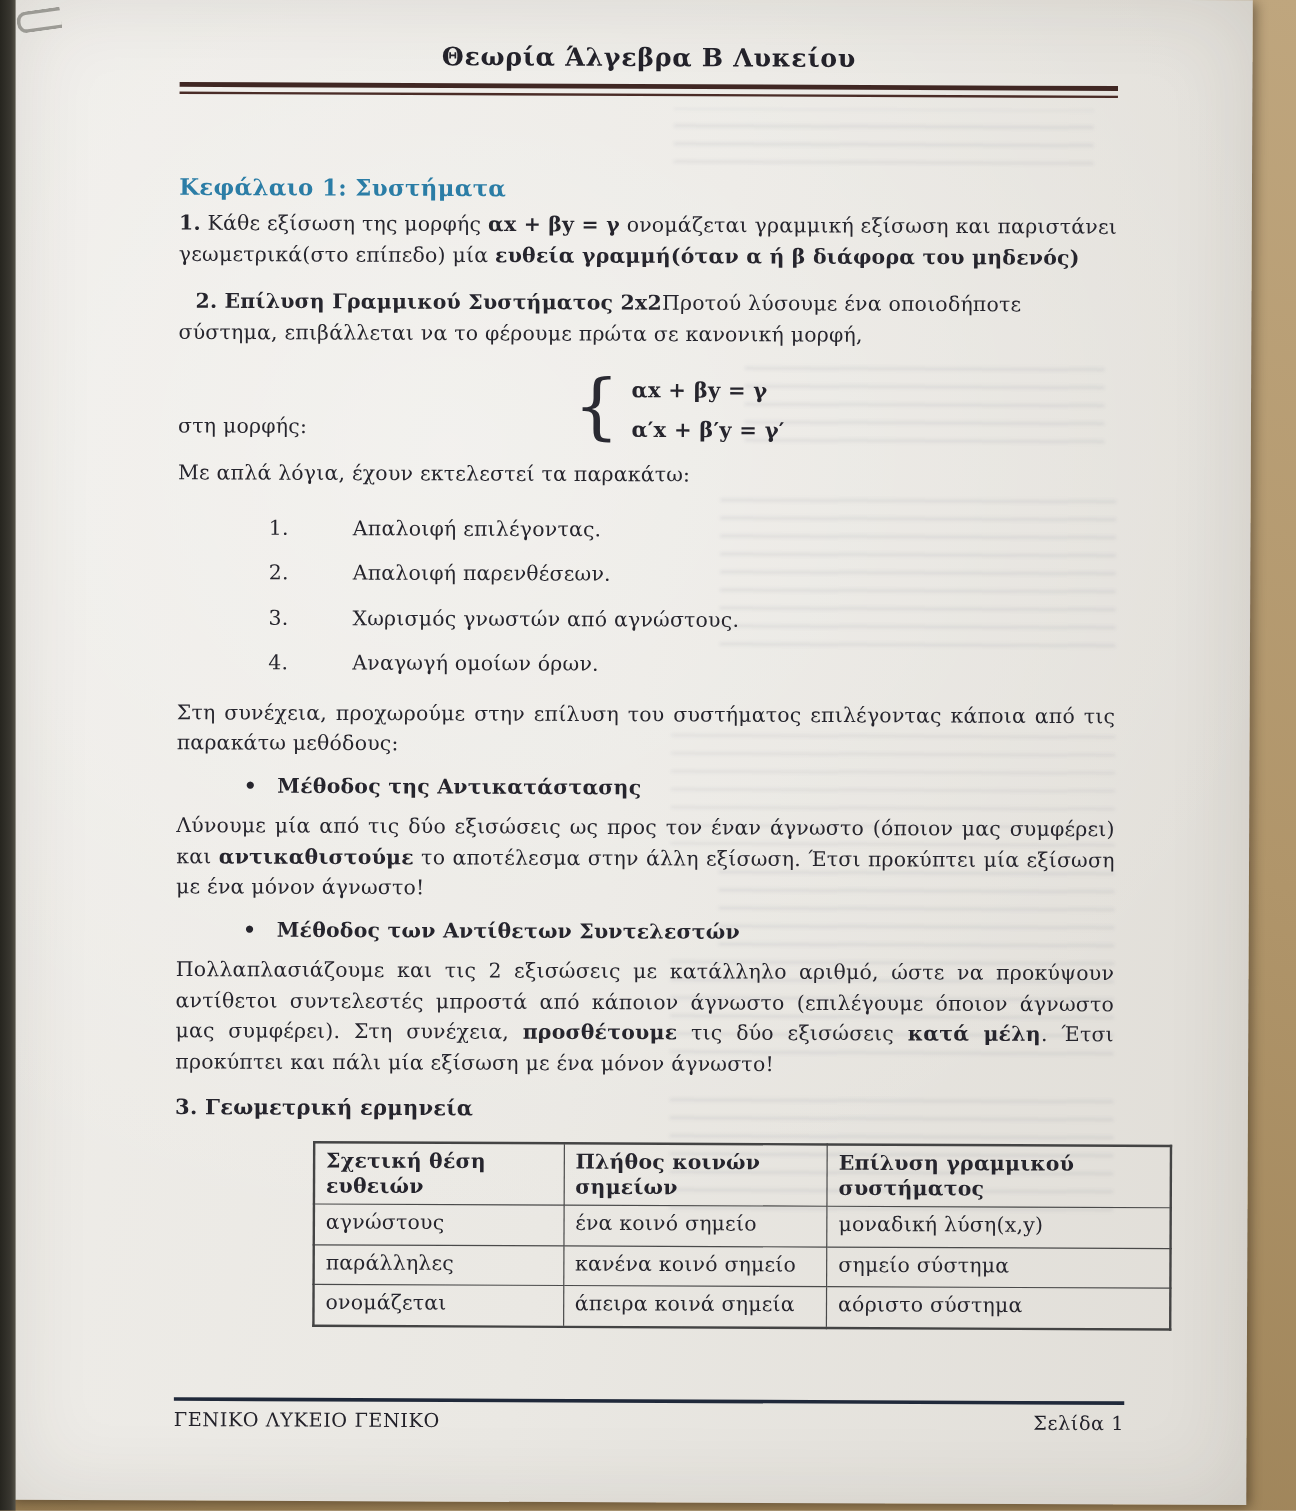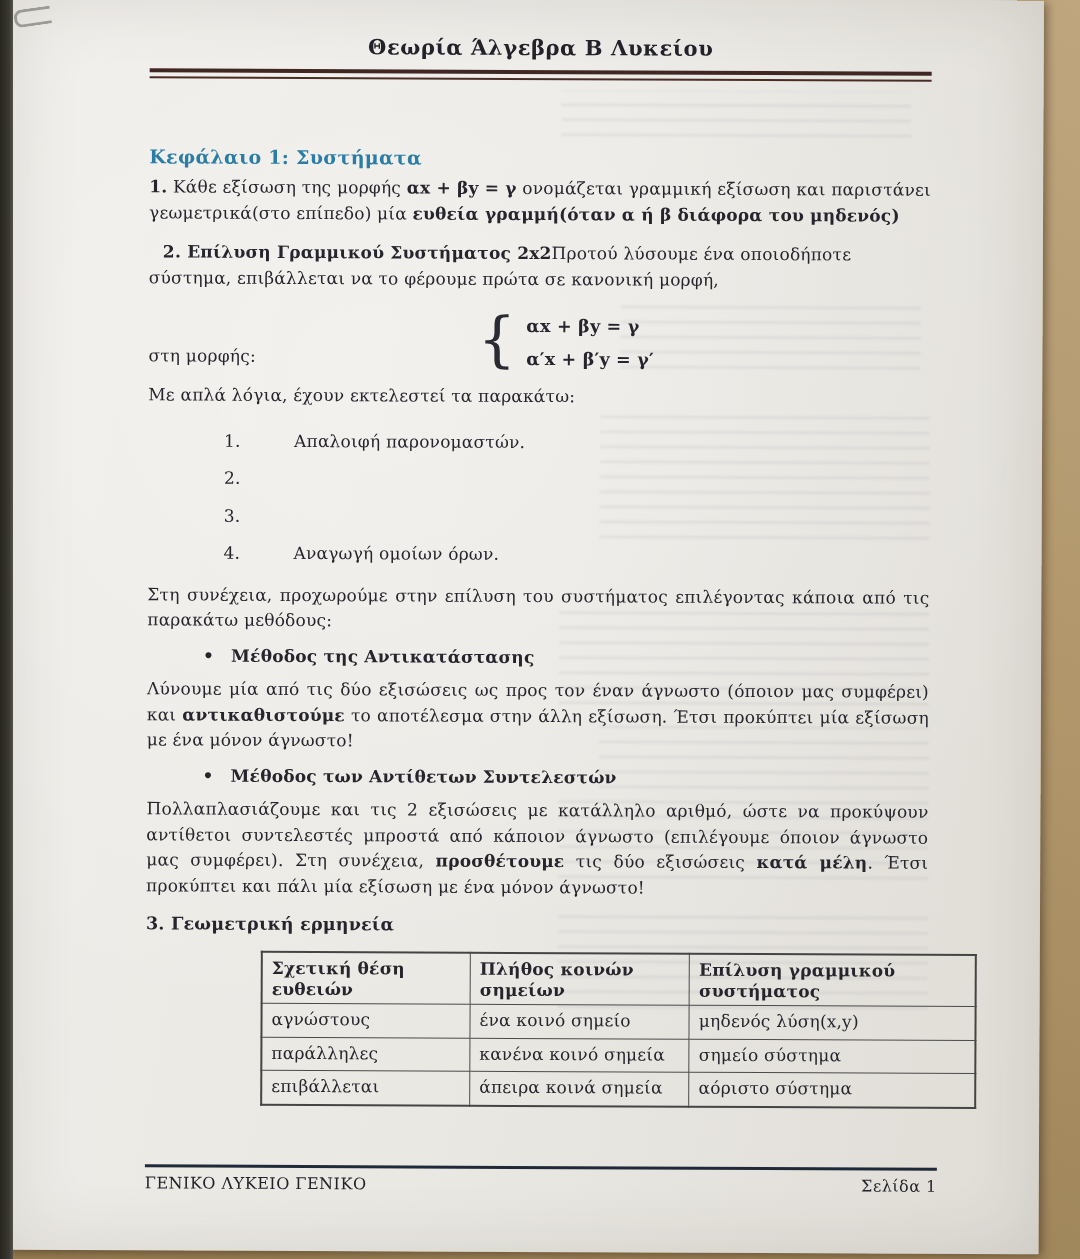--- a/index.html
+++ b/index.html
@@ -177,27 +177,29 @@
           <div>α′x + β′y = γ′</div>
         </span>
       </div>
     </div>
 
     <p class="para p3">Με απλά λόγια, έχουν εκτελεστεί τα παρακάτω:</p>
 
     <div class="steps">
       <div class="step">
           <span class="step-num">1.</span>
-          <span>Απαλοιφή παρονομαστών.</span>
+          <span>Απαλοιφή επιλέγοντας.</span>
         </div>
       <div class="step">
           <span class="step-num">2.</span>
+          <span>Απαλοιφή παρενθέσεων.</span>
         </div>
       <div class="step">
           <span class="step-num">3.</span>
+          <span>Χωρισμός γνωστών από αγνώστους.</span>
         </div>
       <div class="step">
           <span class="step-num">4.</span>
           <span>Αναγωγή ομοίων όρων.</span>
         </div>
     </div>
 
     <p class="para p4">Στη συνέχεια, προχωρούμε στην επίλυση του συστήματος επιλέγοντας κάποια από τις παρακάτω μεθόδους:</p>
 
     <div class="bullet-line"><span class="bullet-glyph">•</span><span>Μέθοδος της Αντικατάστασης</span></div>
@@ -215,29 +217,29 @@
         <tr>
           <th>Σχετική θέση ευθειών</th>
           <th>Πλήθος κοινών σημείων</th>
           <th>Επίλυση γραμμικού συστήματος</th>
         </tr>
       </thead>
       <tbody>
         <tr>
           <td>αγνώστους</td>
           <td>ένα κοινό σημείο</td>
-          <td>μηδενός λύση(x,y)</td>
+          <td>μοναδική λύση(x,y)</td>
         </tr>
         <tr>
           <td>παράλληλες</td>
-          <td>κανένα κοινό σημεία</td>
+          <td>κανένα κοινό σημείο</td>
           <td>σημείο σύστημα</td>
         </tr>
         <tr>
-          <td>επιβάλλεται</td>
+          <td>ονομάζεται</td>
           <td>άπειρα κοινά σημεία</td>
           <td>αόριστο σύστημα</td>
         </tr>
       </tbody>
     </table>
 
   </div>
 
   <div class="footer">
     <div class="footer-rule"></div>

